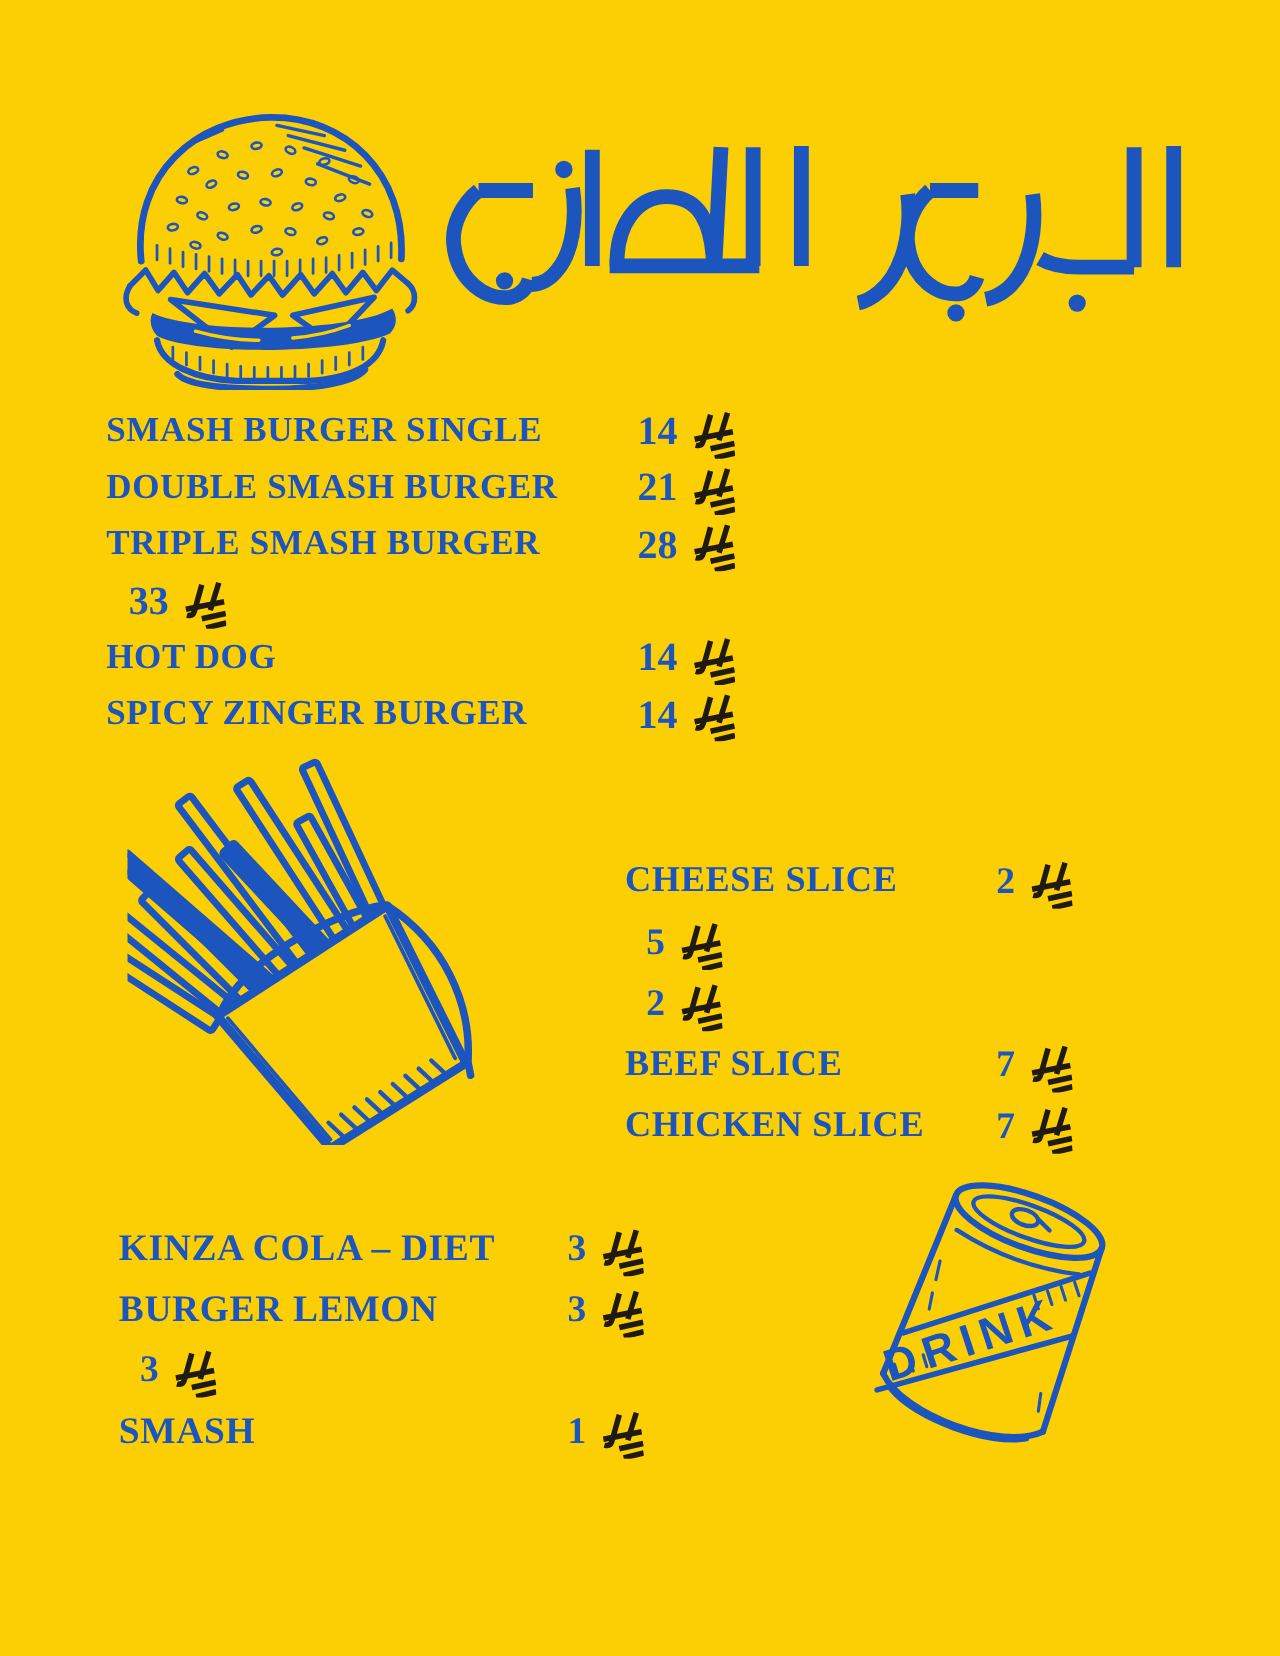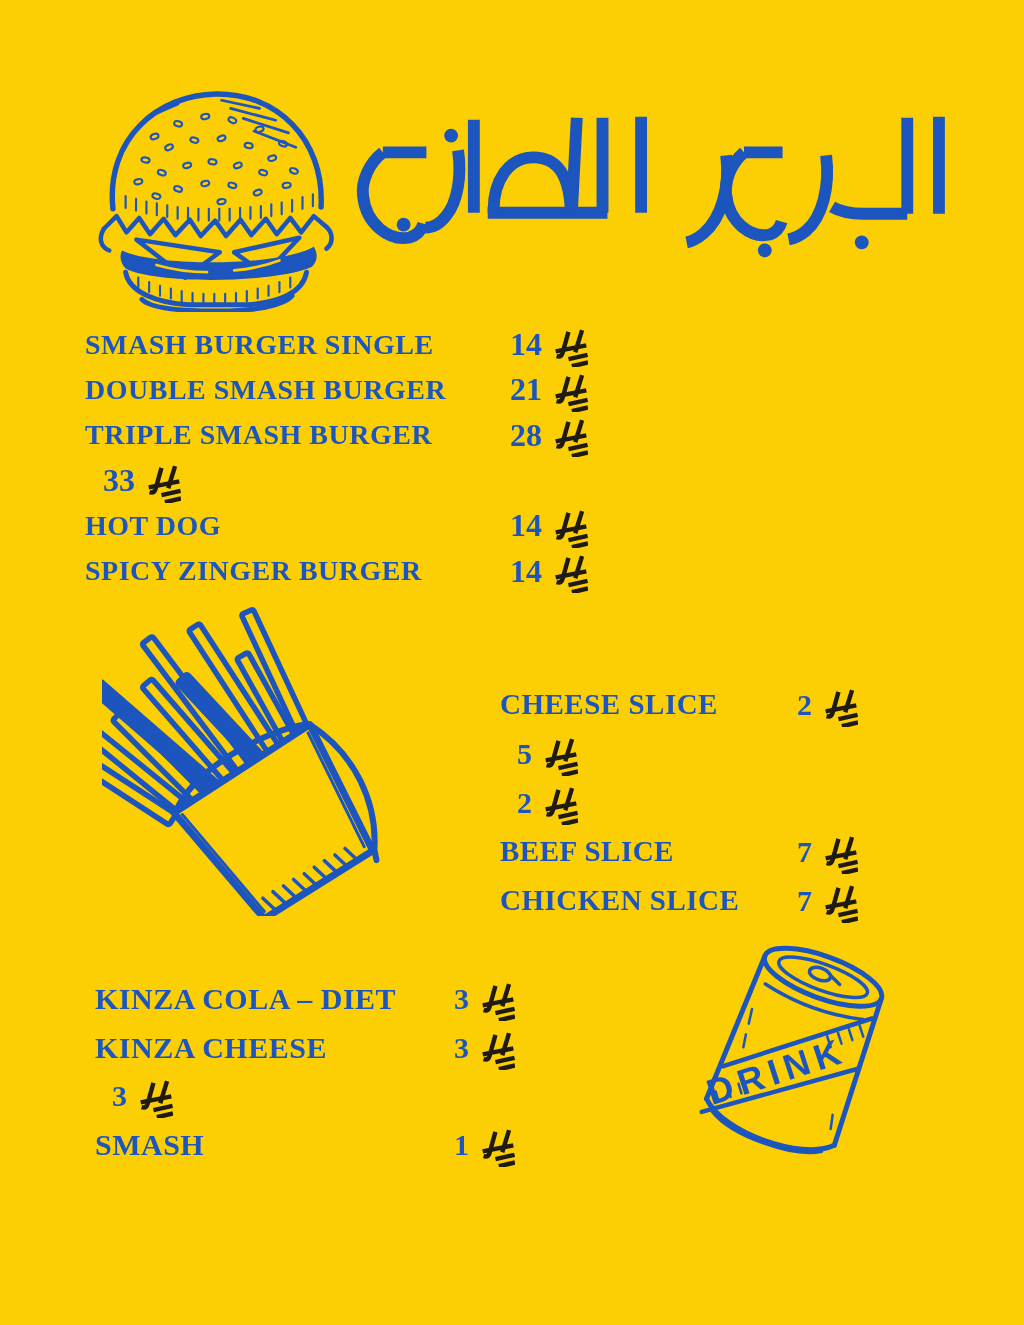--- a/index.html
+++ b/index.html
@@ -313,21 +313,21 @@
 
   <div class="menu-list s3">
     <div class="row">
       <span class="item-name">KINZA COLA – DIET</span>
       <span class="item-price">3</span>
       <svg class="riyal" viewBox="0 0 40 44">
           <use href="#riyal-sym"></use>
         </svg>
     </div>
     <div class="row">
-      <span class="item-name">KINZA CHEESE</span>
+      <span class="item-name">BURGER LEMON</span>
       <span class="item-price">3</span>
       <svg class="riyal" viewBox="0 0 40 44">
           <use href="#riyal-sym"></use>
         </svg>
     </div>
     <div class="row">
       <span class="item-price">3</span>
       <svg class="riyal" viewBox="0 0 40 44">
           <use href="#riyal-sym"></use>
         </svg>

